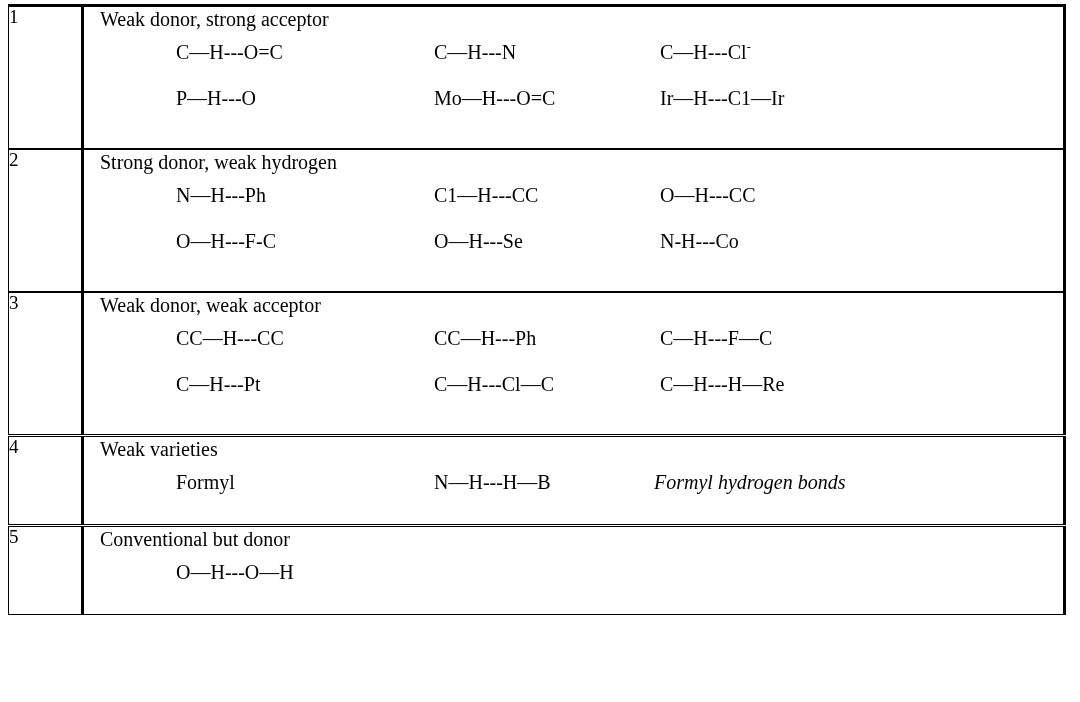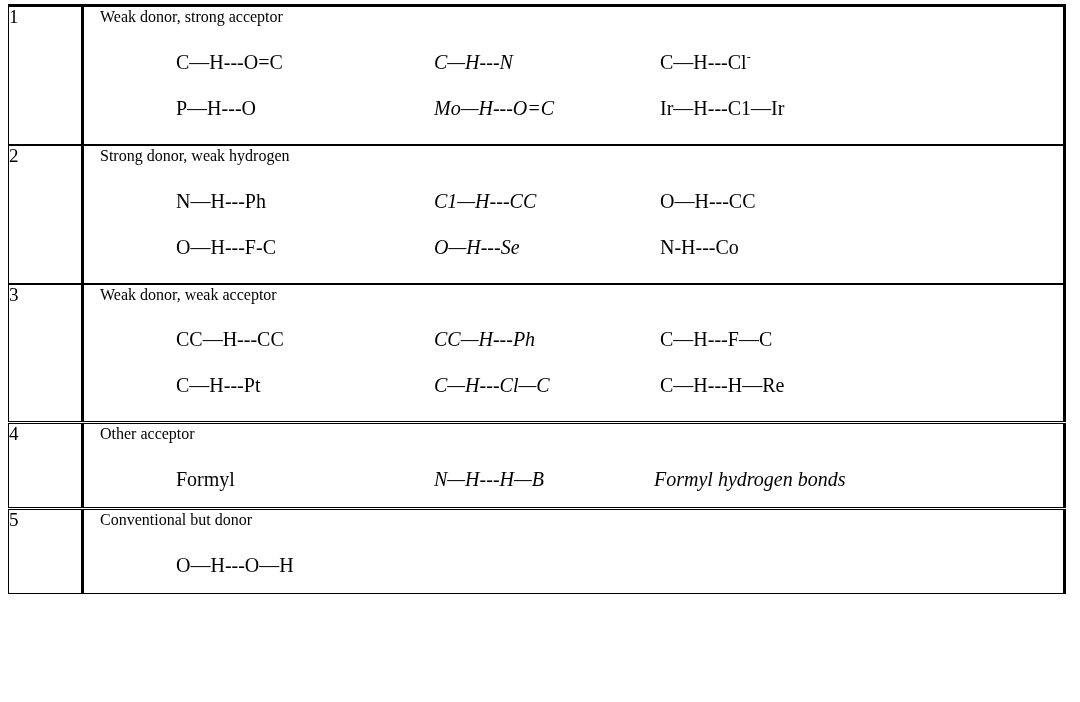--- a/index.html
+++ b/index.html
@@ -67,41 +67,41 @@
     border-bottom: 2px solid #000;
   }
   tr.row-sep-double > td {
     border-bottom: 3px double #000;
   }
   tr.row-last > td {
     border-bottom: 1px solid #000;
   }
 
   .cat-title {
-    font-size: 16px;
+    font-size: 20px;
     line-height: 1.05;
     padding: 2px 16px 0 16px;
     white-space: nowrap;
   }
 
   .formula-row {
     position: relative;
     height: 46px;
   }
 
   .formula {
     position: absolute;
-    top: 26px;
+    top: 12px;
     font-size: 20px;
     line-height: 1;
     white-space: nowrap;
   }
 
   .fcol1 { left: 92px; }
-  .fcol2 { left: 350px; font-style: italic; }
+  .fcol2 { left: 350px; }
   .fcol3 { left: 564px; margin-left: 12px; }
   .fcol3-wide { left: 570px; font-style: italic; }
 
   sup.charge {
     font-size: 12px;
     vertical-align: super;
     line-height: 0;
   }
 
   .spacer-bottom {
@@ -173,21 +173,21 @@
             <span class="formula fcol2">C—H---Cl—C</span>
             <span class="formula fcol3">C—H---H—Re</span>
           </div>
           <div class="spacer-bottom"></div>
         </td>
       </tr>
 
       <tr class="row-sep-double">
         <td class="idx">4</td>
         <td class="body">
-          <div class="cat-title">Other acceptor</div>
+          <div class="cat-title">Weak varieties</div>
           <div class="formula-row">
             <span class="formula fcol1">Formyl</span>
             <span class="formula fcol2">N—H---H—B</span>
             <span class="formula fcol3-wide">Formyl hydrogen bonds</span>
           </div>
           <div class="spacer-bottom-sm"></div>
         </td>
       </tr>
 
       <tr class="row-last">

